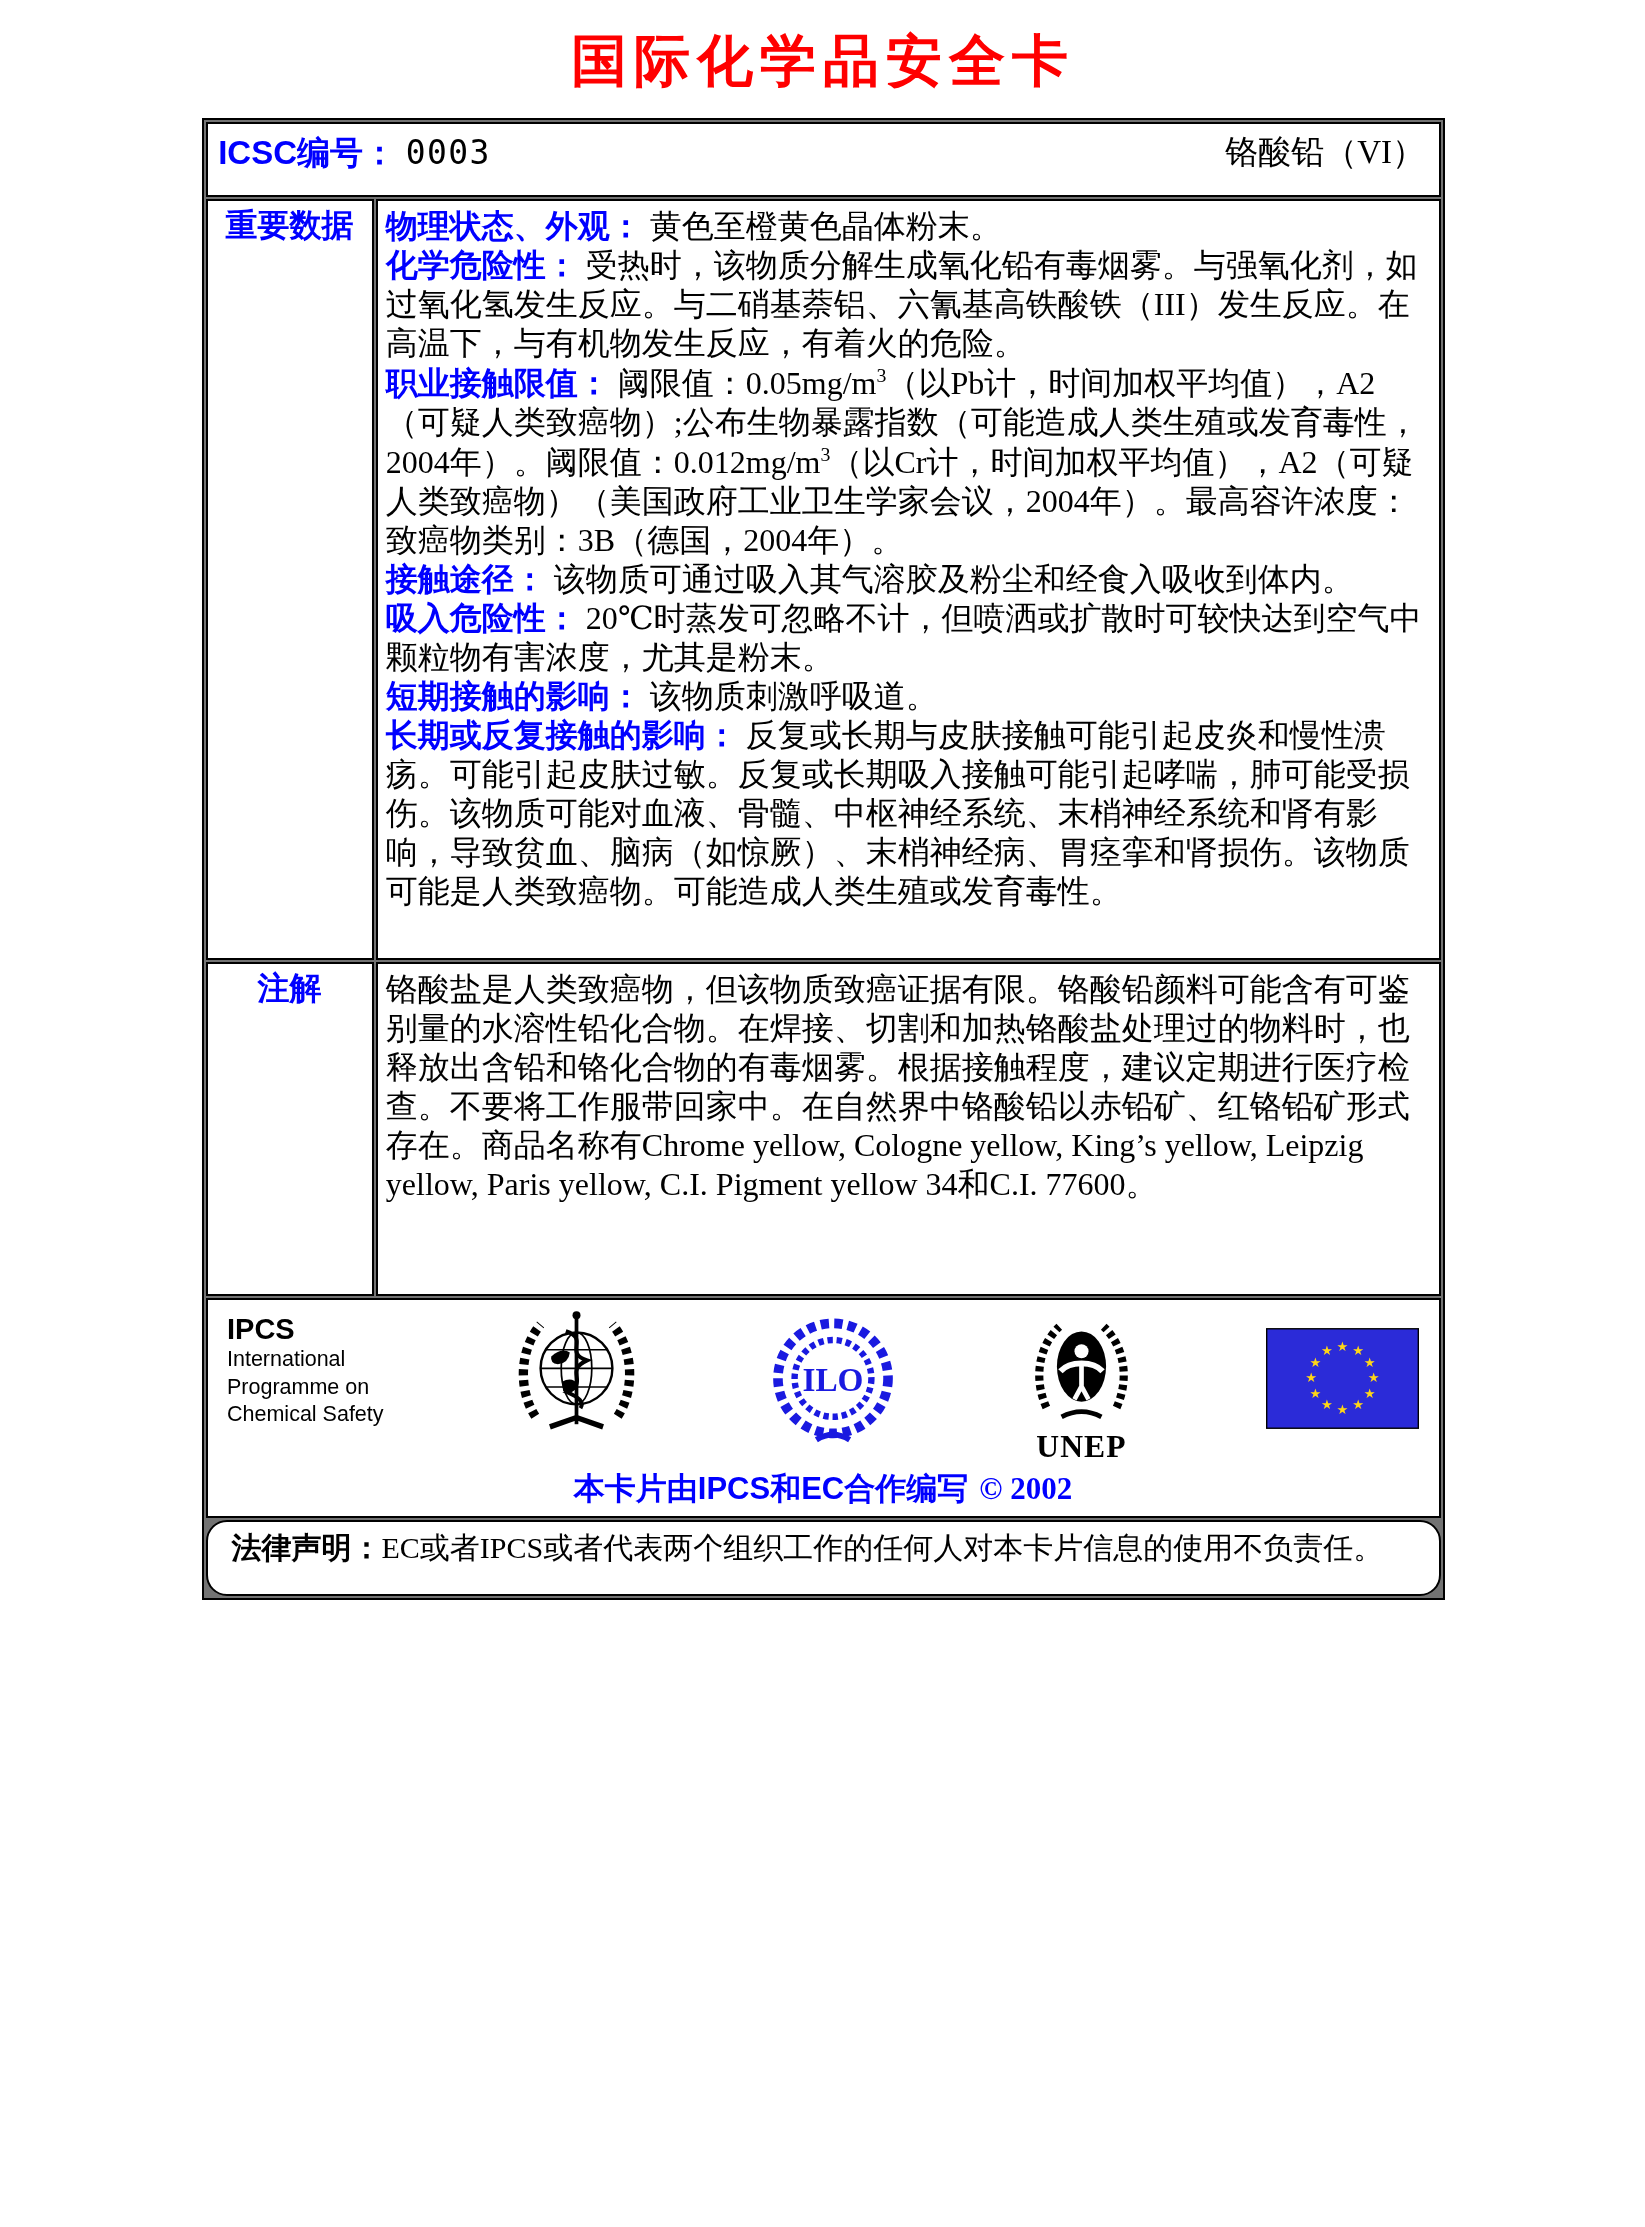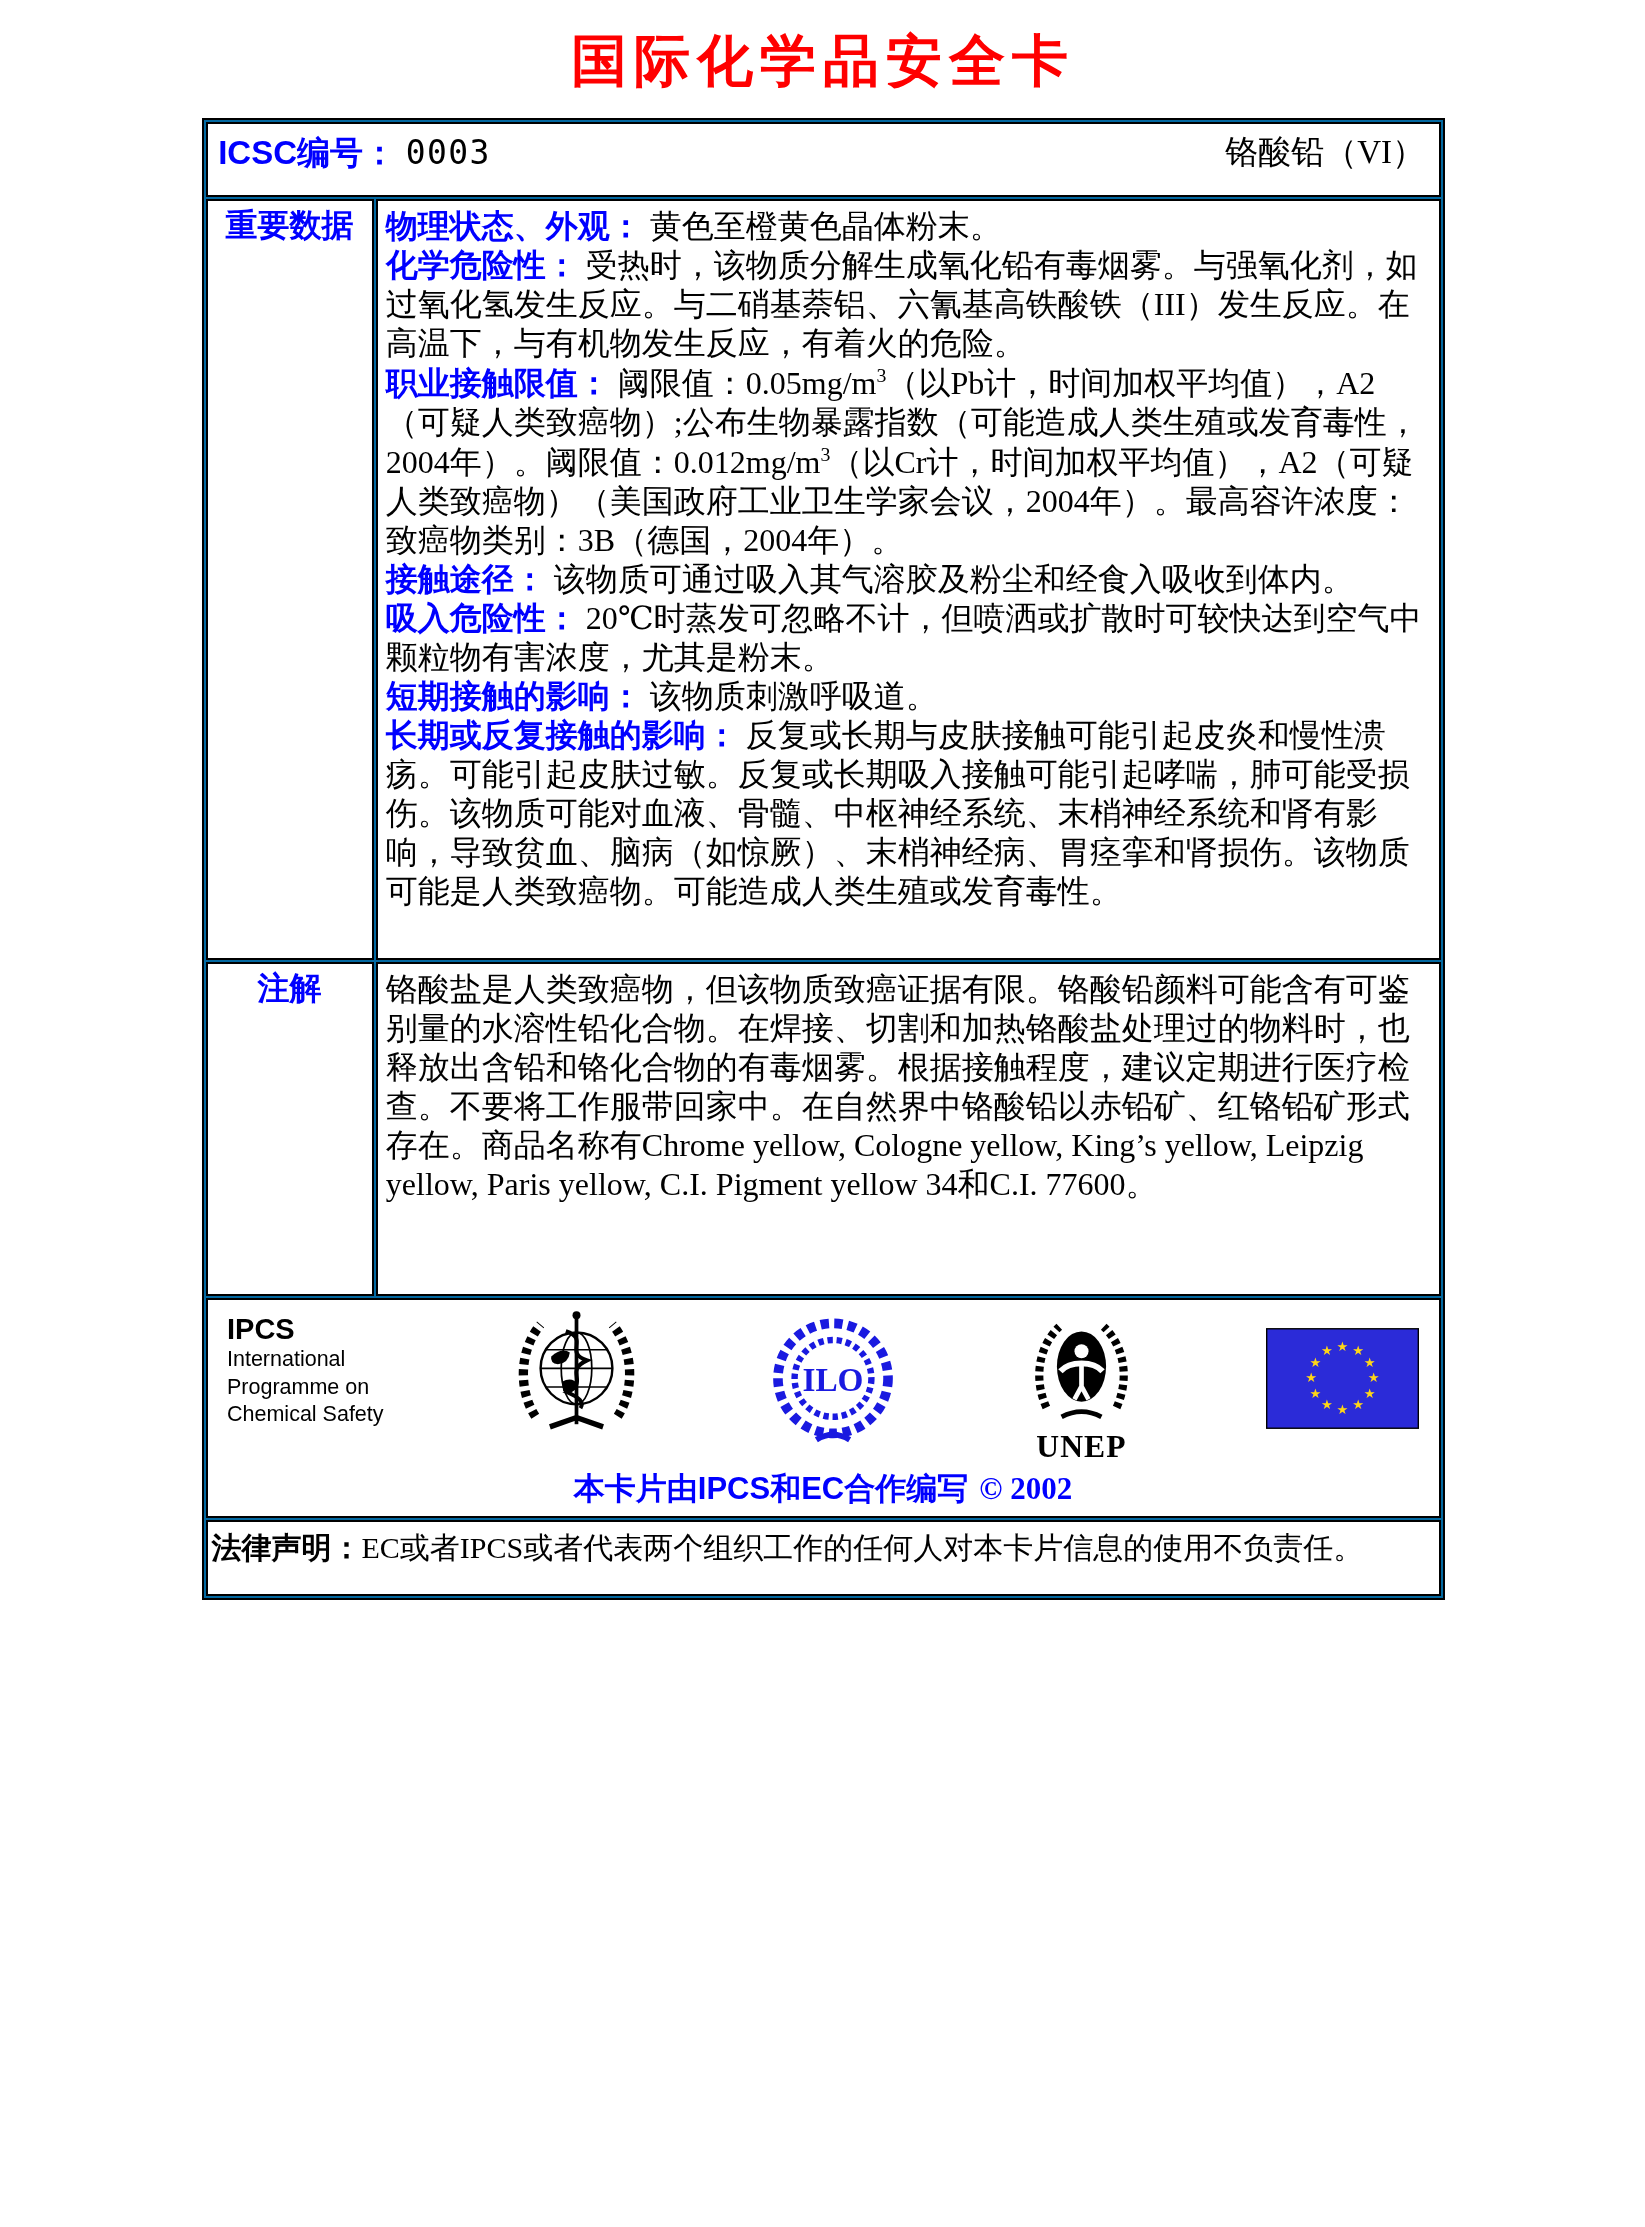--- a/index.html
+++ b/index.html
@@ -20,21 +20,21 @@
     letter-spacing:7px;
     font-family:"Liberation Serif","DejaVu Serif",serif;
   }
   
   table.card{
     width:1243px;
     margin:0 auto;
     border:2.8px solid #000;
     border-collapse:separate;
     border-spacing:2.8px;
-    background:#0369a1;
+    background:#737373;
   }
   table.card td{
     border:2.1px solid #000;
     vertical-align:top;
     background:#fff;
   }
   col.c-label{width:168px;}
   
   .hdr-wrap{
     display:flex;justify-content:space-between;align-items:flex-start;
@@ -97,23 +97,24 @@
     color:#0000ff;
     font-family:"Liberation Sans","DejaVu Sans",sans-serif;
   }
   .footer-copy{
     font-family:"Liberation Serif","DejaVu Serif",serif;
     padding-left:11px;
   }
   
   td.legal-cell{
     vertical-align:middle;
-    padding:7px 4px;
+    padding:7px 24px;
     font-size:30px;
     line-height:1.25;
+    border-radius:21px;
   }
   .legal-label{
     font-weight:bold;
     font-family:"Liberation Sans","DejaVu Sans",sans-serif;
   }
 </style>
 </head>
 <body>
 
 <div class="sheet">

